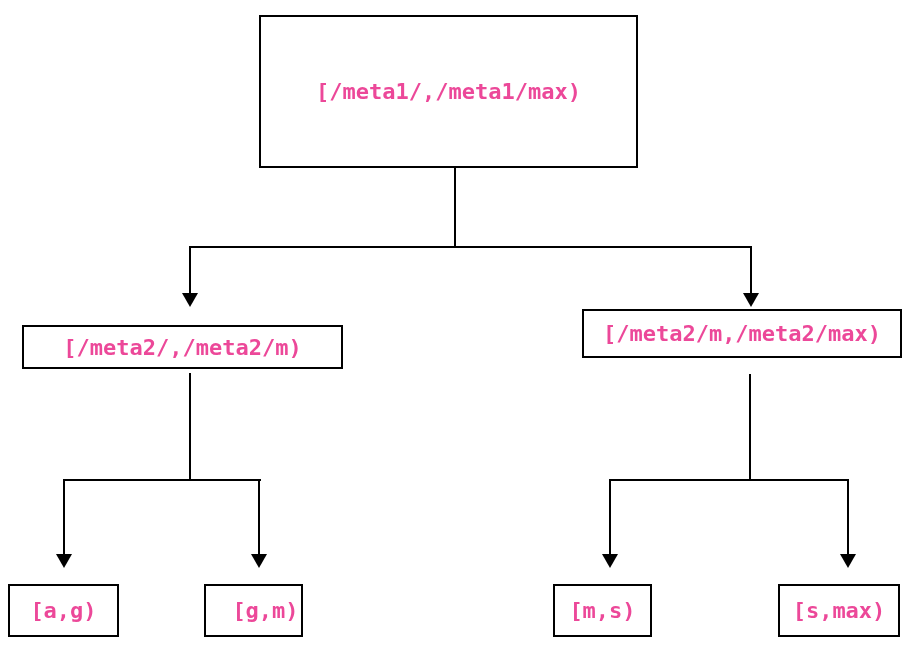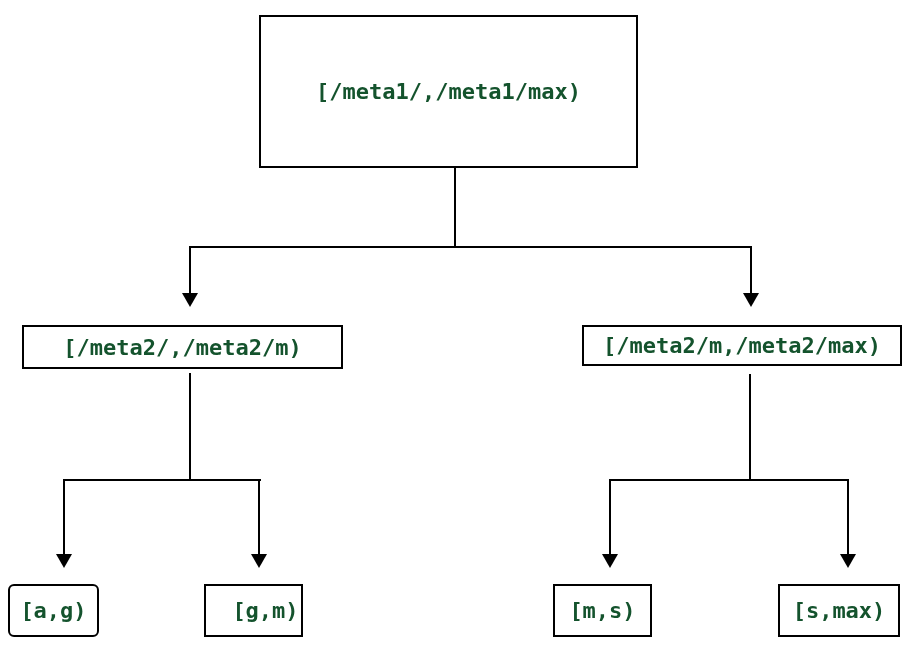--- a/index.html
+++ b/index.html
@@ -13,33 +13,33 @@
     height: 652px;
     background: #ffffff;
     overflow: hidden;
     font-family: "DejaVu Sans Mono", monospace;
   }
   .node {
     position: absolute;
     box-sizing: border-box;
     border: 2px solid #000000;
     background: #ffffff;
-    color: #14532d;
+    color: #ec4899;
     display: flex;
     align-items: center;
     justify-content: center;
     font-family: "DejaVu Sans Mono", monospace;
     font-size: 22px;
     font-weight: bold;
     white-space: nowrap;
   }
   .node-root  { left: 259px; top: 15px;  width: 379px; height: 153px; }
   .node-l2l   { left: 22px;  top: 325px; width: 321px; height: 44px;  }
-  .node-l2r   { left: 582px; top: 325px; width: 320px; height: 41px;  }
-  .node-leaf1 { left: 8px;   top: 584px; width: 91px;  height: 53px; border-radius: 6px;  }
+  .node-l2r   { left: 582px; top: 309px; width: 320px; height: 49px;  }
+  .node-leaf1 { left: 8px;   top: 584px; width: 111px;  height: 53px;  }
   .node-leaf2 { left: 204px; top: 584px; width: 99px;  height: 53px; padding-left: 24px;  }
   .node-leaf3 { left: 553px; top: 584px; width: 99px;  height: 53px;  }
   .node-leaf4 { left: 778px; top: 584px; width: 122px; height: 53px;  }
 
   .line {
     position: absolute;
     background: #000000;
   }
   
   .l1-stem       { left: 454px; top: 168px; width: 2px;   height: 80px; }

